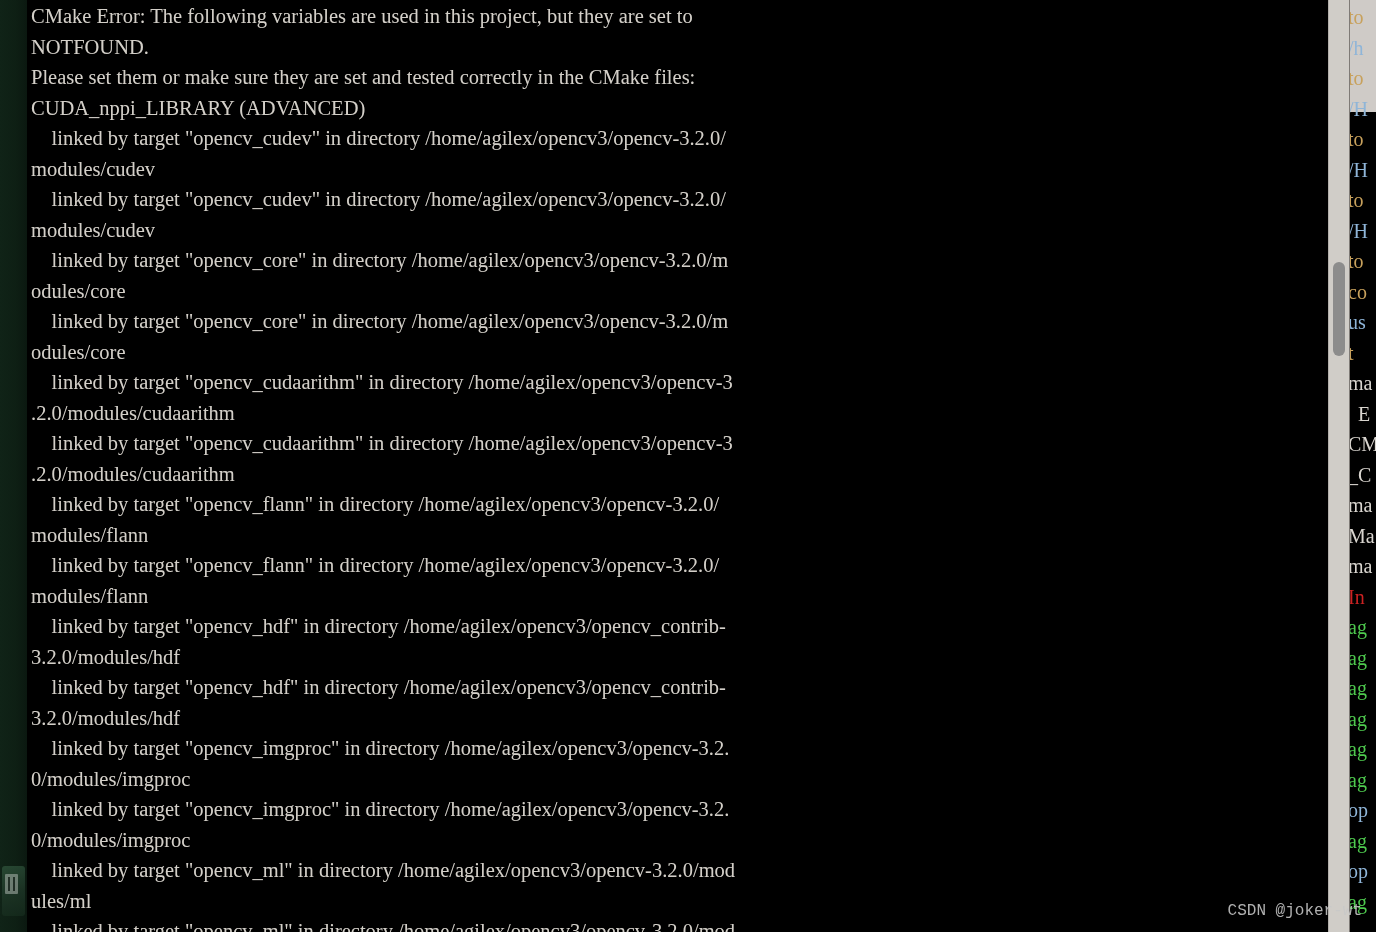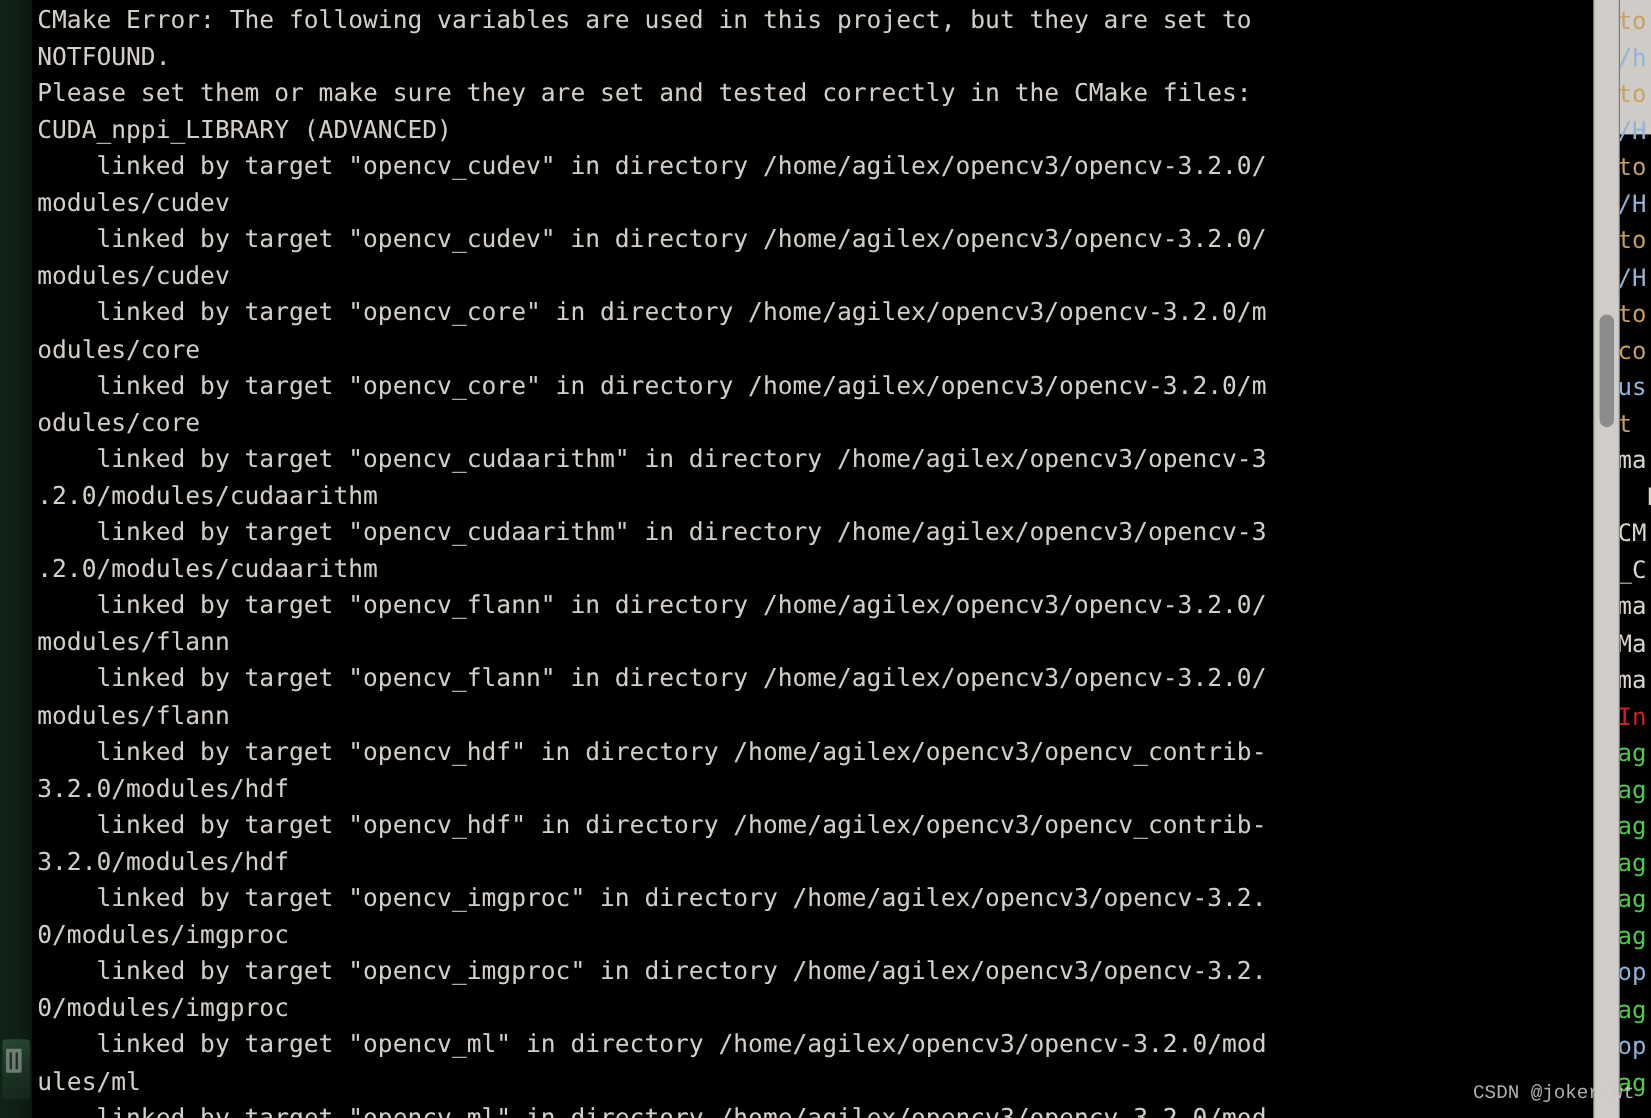--- a/index.html
+++ b/index.html
@@ -90,32 +90,33 @@
     width: 28px;
     height: 932px;
     padding-top: 2px;
     font-size: 20px;
     line-height: 30.5px;
     white-space: pre;
     color: #d7d3cc;
     letter-spacing: 0px;
     z-index: 3;
   }
-  #bg-term .ln { display: block; height: 30.5px; overflow: hidden; }
+  #bg-term .ln { display: block; height: 30.5px; overflow: hidden; font-family: Liberation Serif, serif; }
 
   
   #term-window {
     position: absolute;
     left: 27px;
     top: 0;
     width: 1321px;
     height: 932px;
     background: #000000;
     z-index: 10;
     overflow: hidden;
+    font-family: Liberation Serif, serif;
   }
   #term-body {
     position: absolute;
     left: 4px;
     top: 1px;
     width: 1300px;
     height: 931px;
     color: #d3cfc8;
     font-size: 20.5px;
     line-height: 30.5px;

